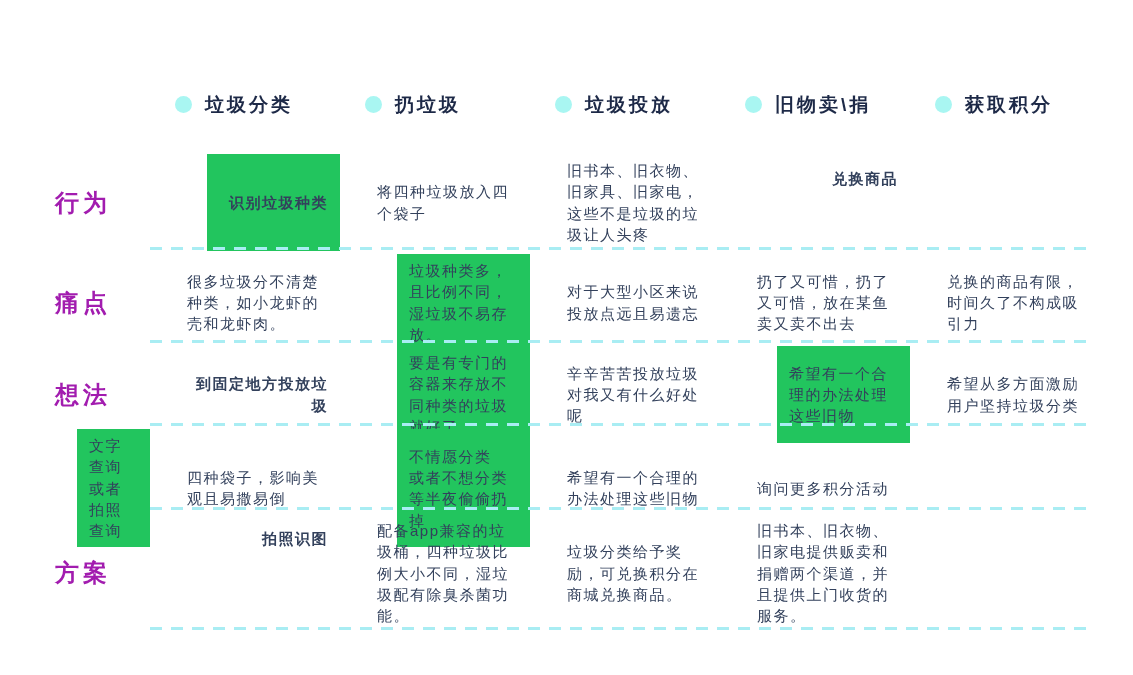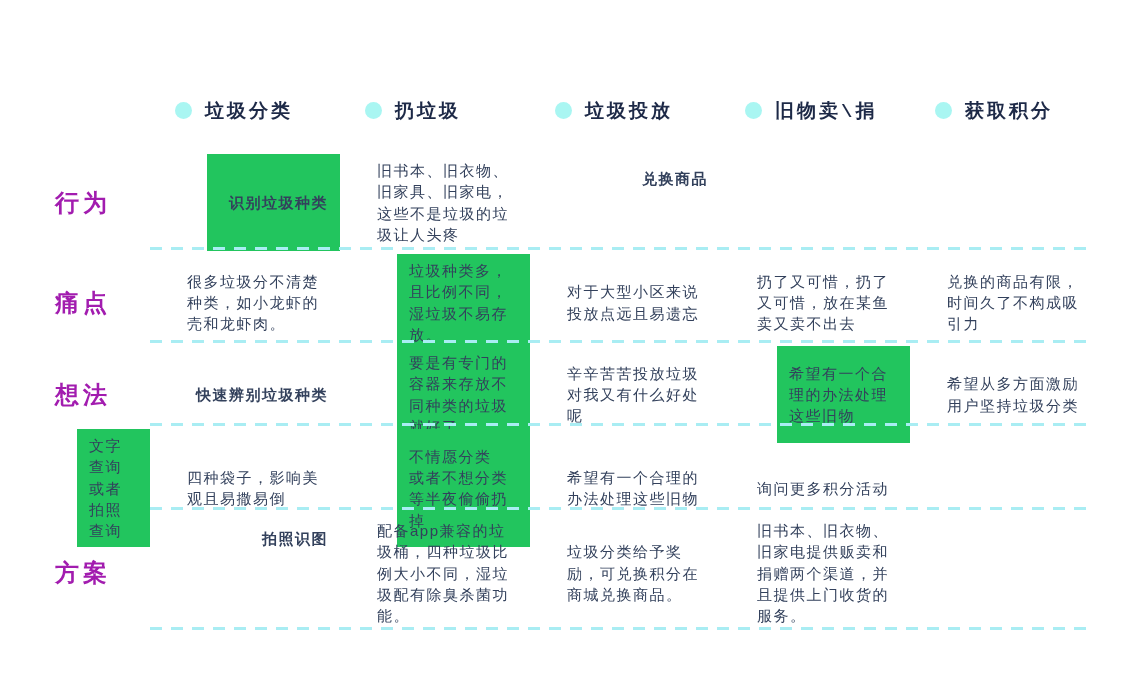--- a/index.html
+++ b/index.html
@@ -10,21 +10,21 @@
 
   .grid-row {
     position: absolute;
     left: 45px;
     width: 1065px;
     display: grid;
     grid-template-columns: 105px 165px 165px 165px 165px 165px;
     column-gap: 25px;
   }
 
-  .header-row { top: 88px; height: 45px; font-family: Liberation Mono, monospace; }
+  .header-row { top: 82px; height: 45px; }
   .row-0 { top: 150px; height: 100px; }
   .row-1 { top: 250px; height: 92px; }
   .row-2 { top: 342px; height: 83px; }
   .row-3 { top: 425px; height: 85px; }
   .row-4 { top: 510px; height: 120px; }
 
   .col-header {
     display: flex;
     align-items: center;
     font-weight: bold;
@@ -108,20 +108,23 @@
       <span>获取积分</span>
     </div>
   </div>
 
   <div class="grid-row row-0">
     <div class="row-label">行为</div>
     <div class="cell center hl">
         <span class="txt">识别垃圾种类</span>
       </div>
     <div class="cell">
+        <span class="txt">将四种垃圾放入四个袋子</span>
+      </div>
+    <div class="cell">
         <span class="txt">旧书本、旧衣物、旧家具、旧家电，这些不是垃圾的垃圾让人头疼</span>
       </div>
     <div class="cell center top">
         <span class="txt">兑换商品</span>
       </div>
   </div>
   <div class="row-divider div-0"></div>
 
   <div class="grid-row row-1">
     <div class="row-label">痛点</div>
@@ -139,21 +142,21 @@
       </div>
     <div class="cell">
         <span class="txt">兑换的商品有限，时间久了不构成吸引力</span>
       </div>
   </div>
   <div class="row-divider div-1"></div>
 
   <div class="grid-row row-2">
     <div class="row-label">想法</div>
     <div class="cell center">
-        <span class="txt">快速辨别垃圾种类</span>
+        <span class="txt">到固定地方投放垃圾</span>
       </div>
     <div class="cell hl">
         <span class="txt">要是有专门的容器来存放不同种类的垃圾就好了</span>
       </div>
     <div class="cell">
         <span class="txt">辛辛苦苦投放垃圾对我又有什么好处呢</span>
       </div>
     <div class="cell hl">
         <span class="txt">希望有一个合理的办法处理这些旧物</span>
       </div>

